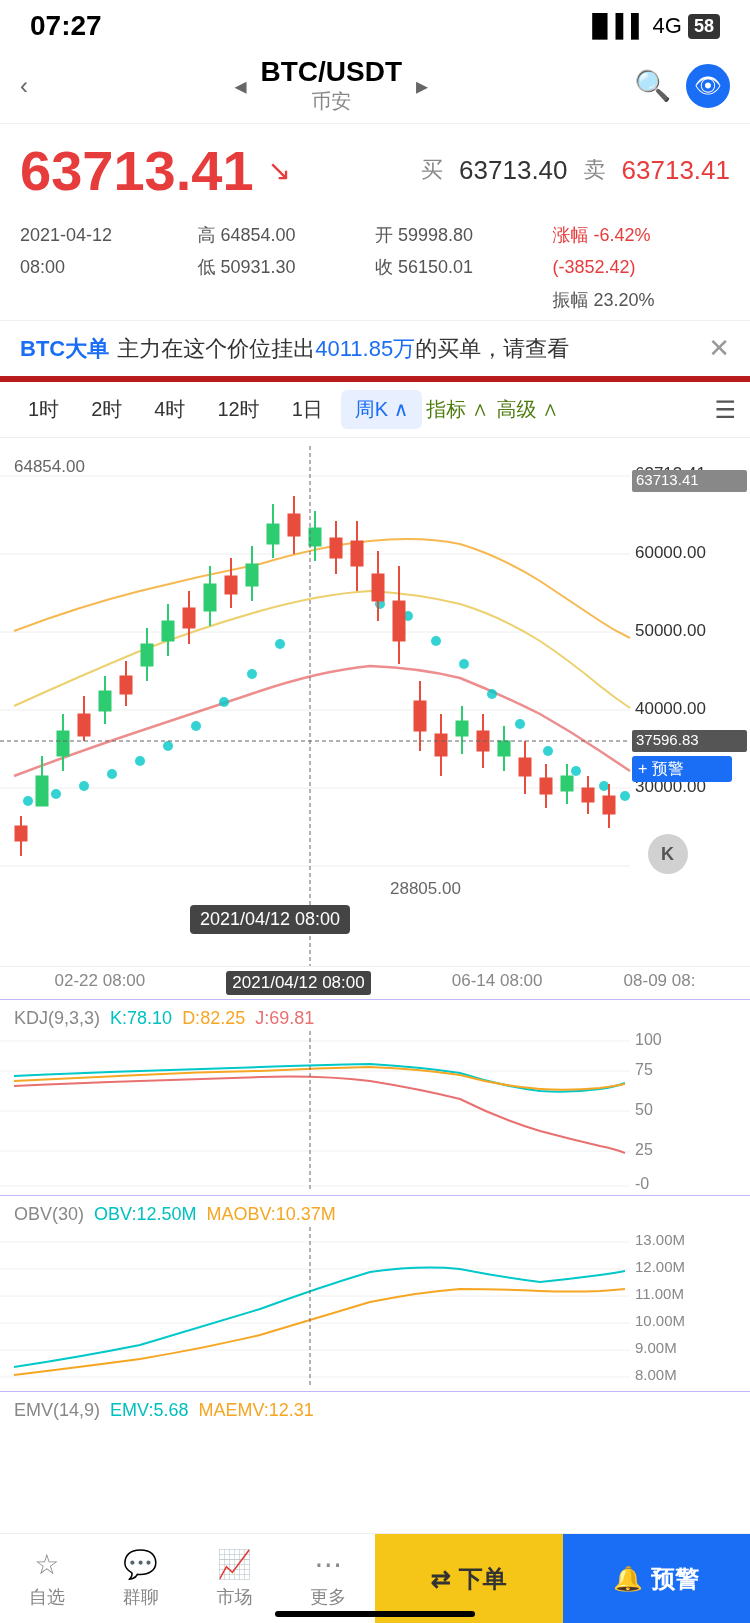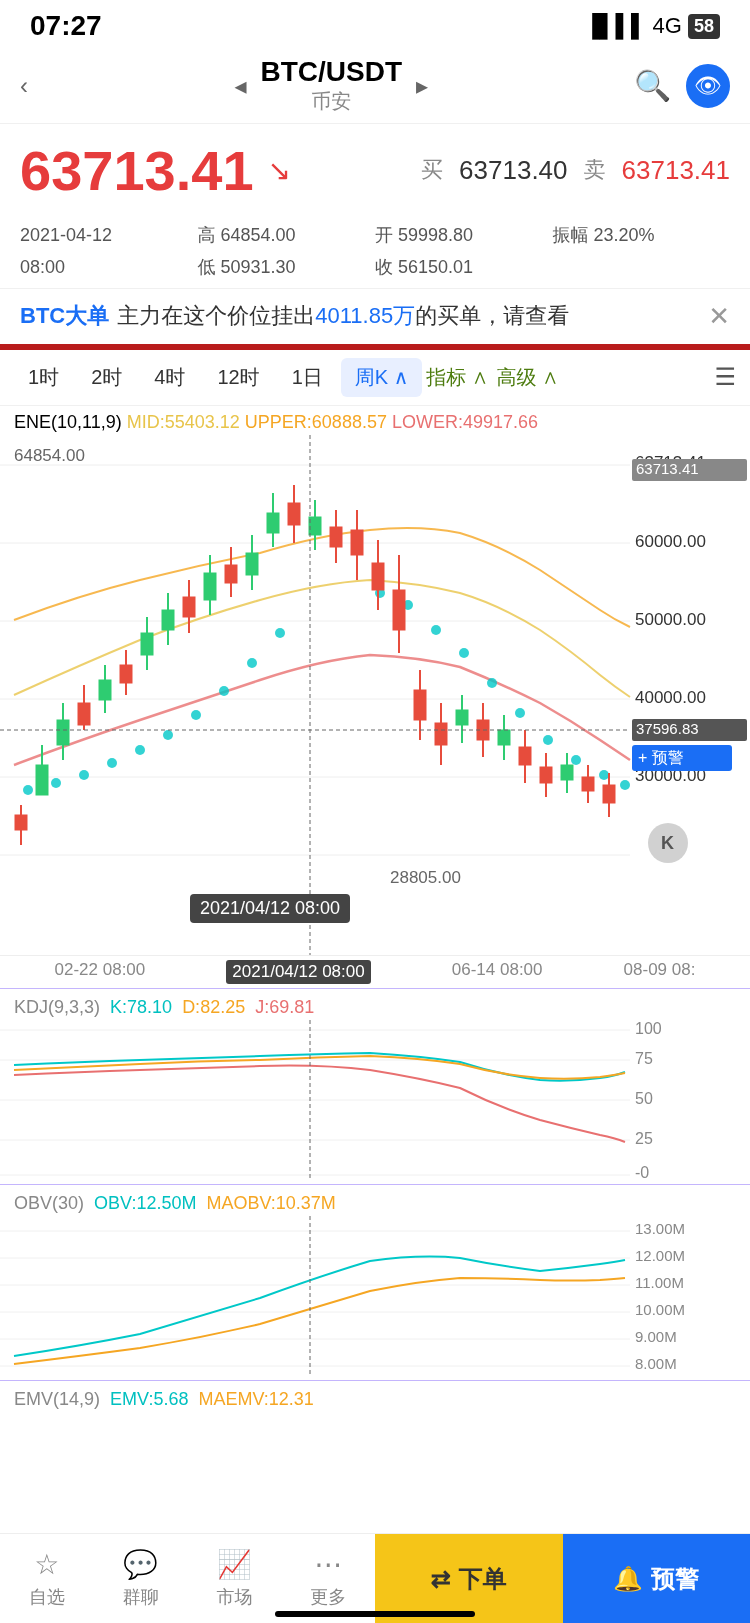--- a/index.html
+++ b/index.html
@@ -402,20 +402,21 @@
   </div>
   <div class="stats-col">
     <div>高 <span>64854.00</span></div>
     <div>低 <span>50931.30</span></div>
   </div>
   <div class="stats-col">
     <div>开 <span>59998.80</span></div>
     <div>收 <span>56150.01</span></div>
   </div>
   <div class="stats-col">
+    <div class="stats-change"><span>涨幅</span> <span>-6.42%(-3852.42)</span></div>
     <div><span>振幅</span> <span>23.20%</span></div>
   </div>
 </div>
 
 <div class="banner">
   <span class="banner-btc">BTC大单</span>
   <span class="banner-text">
     <span> 主力在这个价位挂出</span><span class="banner-highlight">4011.85万</span><span>的买单，请查看</span>
   </span>
   <span class="banner-close">✕</span>
@@ -429,23 +430,20 @@
   <span class="tab-item">1日</span>
   <span class="tab-item active">周K ∧</span>
   <span class="tab-more">指标 ∧</span>
   <span class="tab-more" style="margin-left:4px;">高级 ∧</span>
   <span class="tab-right-icon" style="margin-left:auto;">☰</span>
 </div>
 
 <div class="chart-area">
 
   <div class="chart-indicators">
-    <div class="ind-ene">
-      <span>ENE(10,11,9)</span>&nbsp;<span class="mid">MID:55403.12</span>&nbsp;<span class="upper">UPPER:60888.57</span>&nbsp;<span class="lower">LOWER:49917.66</span>
-    </div>
   </div>
 
   <div class="main-chart">
     <svg width="750" height="520" viewBox="0 0 750 520">
 
       <line x1="0" y1="30" x2="630" y2="30" stroke="#eee" stroke-width="1"></line>
       <line x1="0" y1="108" x2="630" y2="108" stroke="#eee" stroke-width="1"></line>
       <line x1="0" y1="186" x2="630" y2="186" stroke="#eee" stroke-width="1"></line>
       <line x1="0" y1="264" x2="630" y2="264" stroke="#eee" stroke-width="1"></line>
       <line x1="0" y1="342" x2="630" y2="342" stroke="#eee" stroke-width="1"></line>

